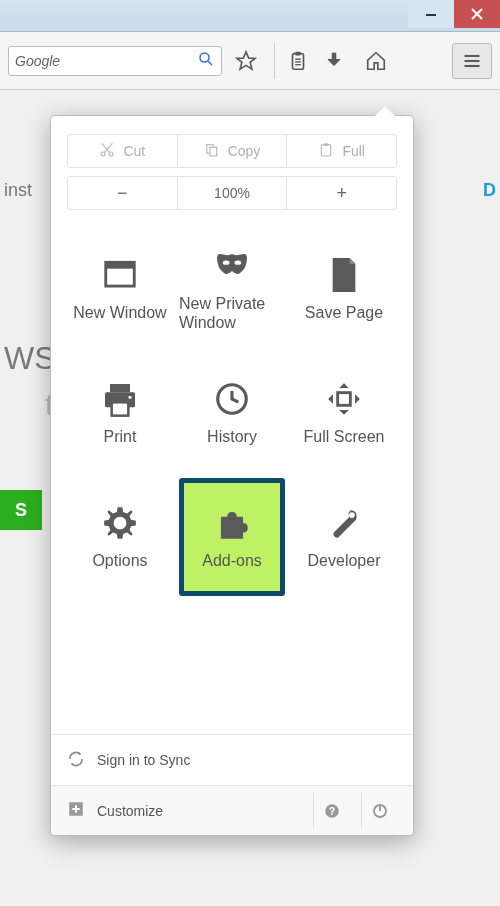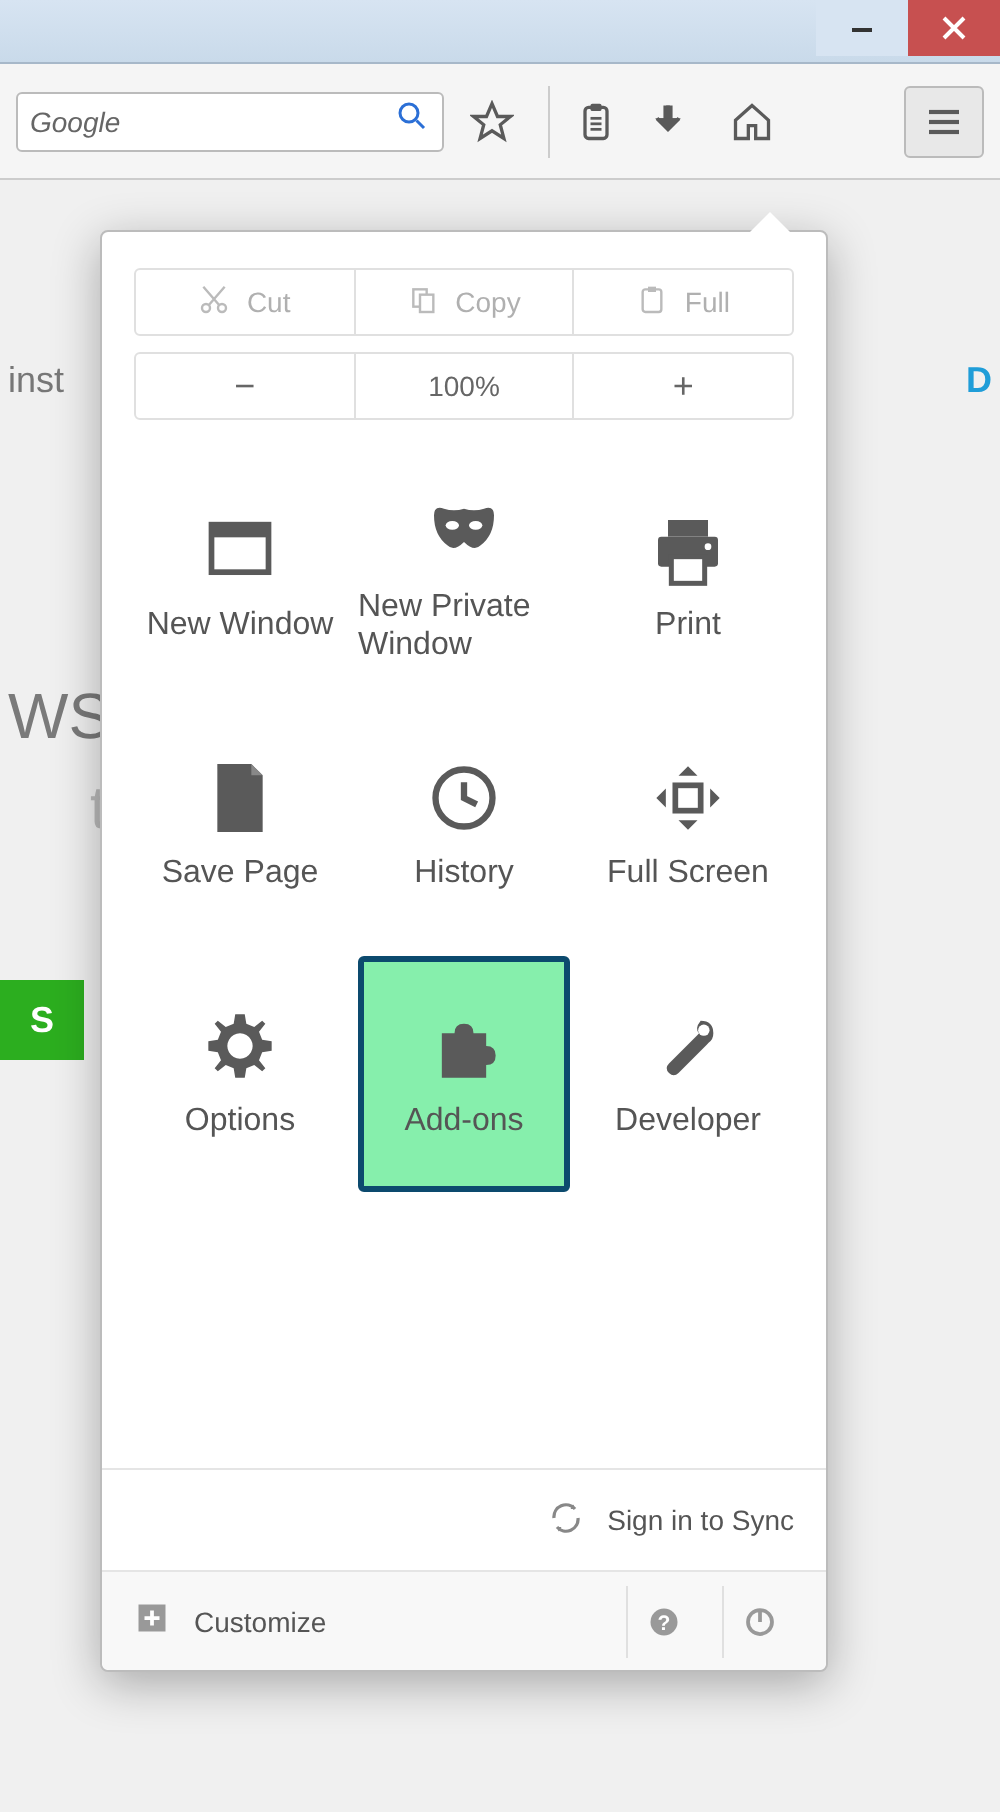--- a/index.html
+++ b/index.html
@@ -33,27 +33,27 @@
 .editrow .cell { flex: 1; display: flex; align-items: center; justify-content: center; gap: 8px; color: #b0b0b0; font-size: 14px; border-right: 1px solid #e0e0e0; }
 .editrow .cell:last-child { border-right: none; }
 
 .zoomrow { display: flex; height: 34px; border: 1px solid #e0e0e0; border-radius: 3px; margin-bottom: 20px; }
 .zoomrow .zcell { flex: 1; display: flex; align-items: center; justify-content: center; color: #666; font-size: 18px; border-right: 1px solid #e0e0e0; }
 .zoomrow .zcell:last-child { border-right: none; }
 .zoomrow .zcell.mid { font-size: 14px; }
 
 .grid { display: grid; grid-template-columns: repeat(3, 1fr); gap: 6px; }
 .gitem { height: 118px; display: flex; flex-direction: column; align-items: center; justify-content: center; gap: 8px; border-radius: 3px; cursor: default; }
-.gitem:hover, .gitem.hl { background: #86efac; border: 3px solid #0c4a6e; }
+.gitem:hover, .gitem.hl { background: #bef264; border: 5px solid #0c4a6e; }
 .gitem .label { font-size: 16px; color: #555; text-align: left; line-height: 1.2; }
 .gicon { width: 40px; height: 40px; display: flex; align-items: center; justify-content: center; color: #5a5a5a; }
 
 .footer { margin-top: 14px; border-top: 1px solid #e5e5e5; }
 .footer .frow { height: 50px; display: flex; align-items: center; padding: 0 16px; gap: 12px; color: #555; font-size: 14px; border-top: 1px solid #e5e5e5; background: #f8f8f8; }
-.footer .frow:first-child { border-top: none; background: #fff; justify-content: flex-end; }
+.footer .frow:first-child { border-top: none; background: #fff; }
 .footer .spacer { flex: 1; }
 .footer .ficon { width: 36px; height: 36px; display: flex; align-items: center; justify-content: center; color: #888; border-left: 1px solid #e0e0e0; }
 .frow.syncrow { background: #fff; }
 .frow.custrow { border-radius: 0 0 4px 4px; }
 </style>
 </head>
 <body>
 
 <div class="titlebar">
   <div class="btn min">
@@ -173,38 +173,38 @@
               <path d="M3 7 Q3 4 6 5 Q9 6 12 5 Q15 6 18 5 Q21 4 21 7 Q21 13 17 16 Q15 18 12 15 Q9 18 7 16 Q3 13 3 7 Z" fill="#5a5a5a"></path>
               <ellipse cx="8.5" cy="10" rx="2" ry="1.3" fill="#fff"></ellipse>
               <ellipse cx="15.5" cy="10" rx="2" ry="1.3" fill="#fff"></ellipse>
             </svg>
           </div>
         <div class="label">New Private Window</div>
       </div>
 
       <div class="gitem">
         <div class="gicon">
+            <svg width="34" height="40" viewBox="0 0 24 28">
+              <path d="M4 2 L16 2 L20 6 L20 26 L4 26 Z" fill="#5a5a5a"></path>
+              <path d="M16 2 L16 6 L20 6" fill="#888"></path>
+            </svg>
+          </div>
+        <div class="label">Save Page</div>
+      </div>
+
+      <div class="gitem">
+        <div class="gicon">
             <svg width="40" height="40" viewBox="0 0 24 24">
               <rect x="6" y="3" width="12" height="5" fill="#5a5a5a"></rect>
               <rect x="3" y="8" width="18" height="9" rx="1" fill="#5a5a5a"></rect>
               <rect x="7" y="14" width="10" height="8" fill="#fff" stroke="#5a5a5a" stroke-width="1.5"></rect>
               <circle cx="18" cy="11" r="1" fill="#fff"></circle>
             </svg>
           </div>
         <div class="label">Print</div>
-      </div>
-
-      <div class="gitem">
-        <div class="gicon">
-            <svg width="34" height="40" viewBox="0 0 24 28">
-              <path d="M4 2 L16 2 L20 6 L20 26 L4 26 Z" fill="#5a5a5a"></path>
-              <path d="M16 2 L16 6 L20 6" fill="#888"></path>
-            </svg>
-          </div>
-        <div class="label">Save Page</div>
       </div>
 
       <div class="gitem">
         <div class="gicon">
             <svg width="38" height="38" viewBox="0 0 24 24">
               <circle cx="12" cy="12" r="9" fill="none" stroke="#5a5a5a" stroke-width="2"></circle>
               <path d="M12 7 L12 12 L16 14" fill="none" stroke="#5a5a5a" stroke-width="2"></path>
             </svg>
           </div>
         <div class="label">History</div>

